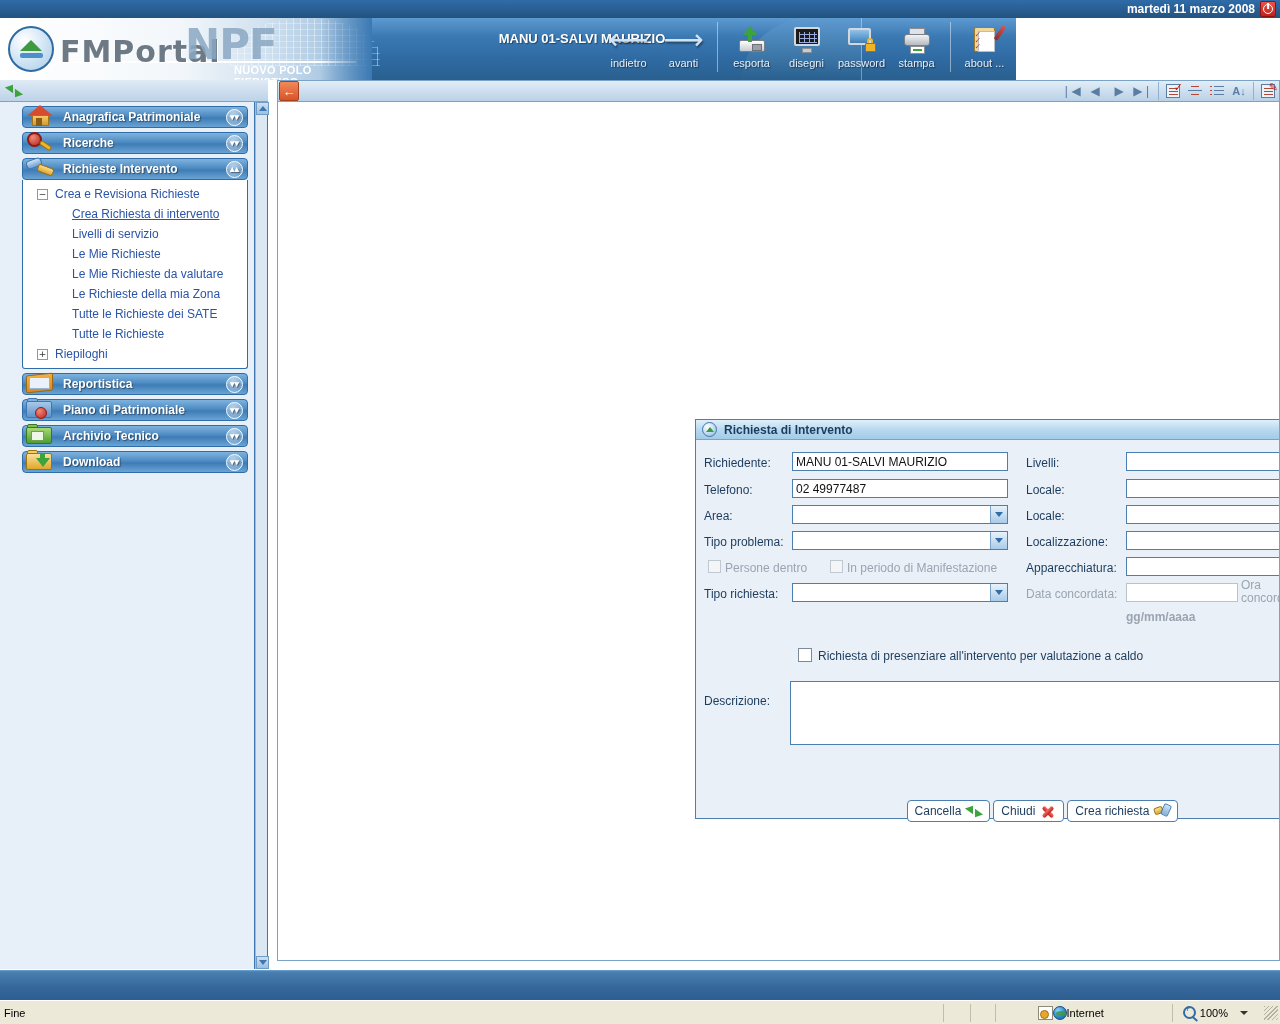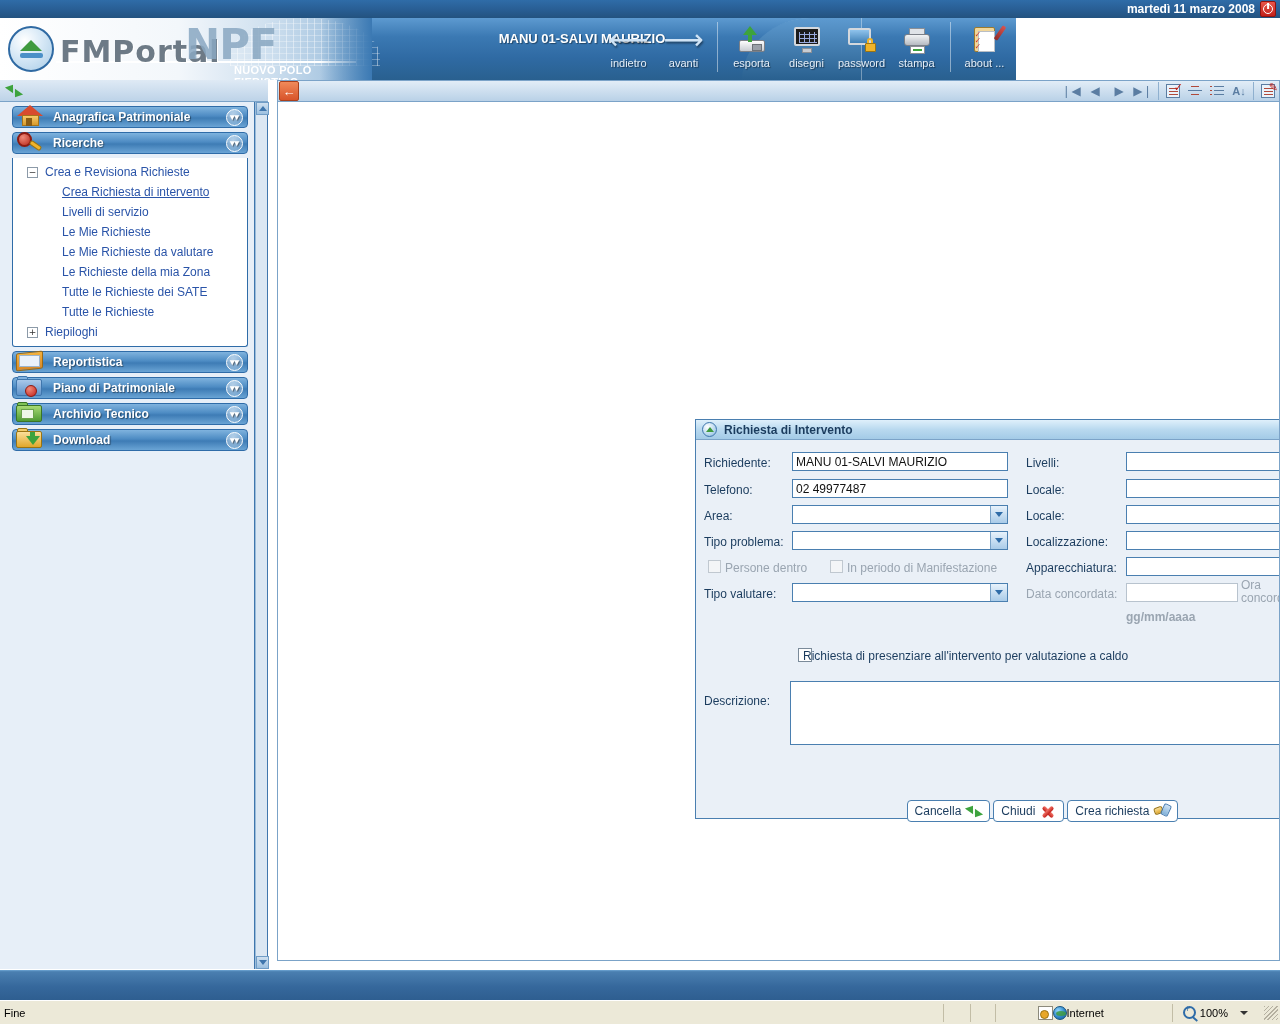--- a/index.html
+++ b/index.html
@@ -203,21 +203,21 @@
   .refresh-ico .a2{ border-top:7px solid #3da33d; right:0; bottom:1px; transform:rotate(35deg);}
 
   #left-panel {
     position:absolute; left:0; top:22px; width:255px; height:867px;
     background:#e7eff8;
     border-right:1px solid #3f76ad;
     border-left: 0;
   }
 
   .sec {
-    margin: 4px 6px 0 4px;
+    margin: 4px 6px 0 14px;
     position: relative;
     padding-left: 8px;
   }
   .sec-hd {
     height: 22px;
     background: linear-gradient(to bottom, #7fb3de 0%, #4d8bc3 45%, #3e7cb5 55%, #6aa4d5 100%);
     border: 1px solid #2f6ca8;
     border-radius: 4px;
     display:flex; align-items:center;
     color: #ffffff; font-weight:bold; font-size:12px;
@@ -585,20 +585,28 @@
           <span class="sec-ico ic-search">
             <i class="lens"></i>
               <i class="hdl"></i>
           </span>
           <span>Ricerche</span>
           <span class="sec-chevron">▾▾</span>
         </div>
       </div>
 
       <div class="sec">
+        <div class="sec-hd">
+          <span class="sec-ico ic-wrench">
+            <i class="w1"></i>
+              <i class="w2"></i>
+          </span>
+          <span>Richieste Intervento</span>
+          <span class="sec-chevron">▴▴</span>
+        </div>
         <div class="sec-body">
 
           <div class="tree-row">
             <span class="tog">−</span>
             <span class="tree-label">Crea e Revisiona Richieste</span>
           </div>
 
           <div class="leaf active">
             <a>Crea Richiesta di intervento</a>
           </div>
@@ -778,21 +786,21 @@
                 <span class="d"></span>
               </span>
           </div>
 
           <span class="cbx cbx-dim" style="left:12px; top:120px;"></span>
           <span class="lbl-l lbl-dim" style="left:29px; top:121px;">Persone dentro</span>
 
           <span class="cbx cbx-dim" style="left:134px; top:120px;"></span>
           <span class="lbl-l lbl-dim" style="left:151px; top:121px;">In periodo di Manifestazione</span>
 
-          <span class="lbl-l" style="left:8px; top:147px;">Tipo valutare:</span>
+          <span class="lbl-l" style="left:8px; top:147px;">Tipo richiesta:</span>
           <div class="sel" style="left:96px; top:143px; width:216px;">
             <span class="arrowbox">
                 <span class="d"></span>
               </span>
           </div>
 
           <span class="lbl-l" style="left:330px; top:16px;">Livelli:</span>
           <div class="sel" style="left:430px; top:12px; width:256px;">
             
           </div>
@@ -813,21 +821,21 @@
           <span class="lbl-l" style="left:330px; top:121px;">Apparecchiatura:</span>
           <input class="ipt" style="left: 430px; top: 117px; width: 192px;" value="">
 
           <span class="lbl-l lbl-dim" style="left:330px; top:147px;">Data concordata:</span>
           <input class="ipt ipt-dim" style="left: 430px; top: 143px; width: 112px;" disabled="" value="">
           <span class="lbl-l lbl-dim" style="left:545px; top:139px; width:58px; line-height:13px;">Ora concordata:</span>
 
           <span class="lbl-l lbl-dim" style="left:430px; top:170px;font-weight:bold;">gg/mm/aaaa</span>
 
           <span class="cbx" style="left:102px; top:208px; width:14px; height:14px;"></span>
-          <span class="lbl-l" style="left:107px; top:209px;">Richiesta di presenziare all'intervento per valutazione a caldo</span>
+          <span class="lbl-l" style="left:122px; top:209px;">Richiesta di presenziare all'intervento per valutazione a caldo</span>
 
           <span class="lbl-l" style="left:8px; top:254px;">Descrizione:</span>
           <div class="ta-wrap" style="left:94px; top:241px; width:597px; height:64px;">
             
           </div>
 
           <div id="btn-row">
             <div class="fbtn">
               <span>Cancella</span>
               <span class="bico green">

